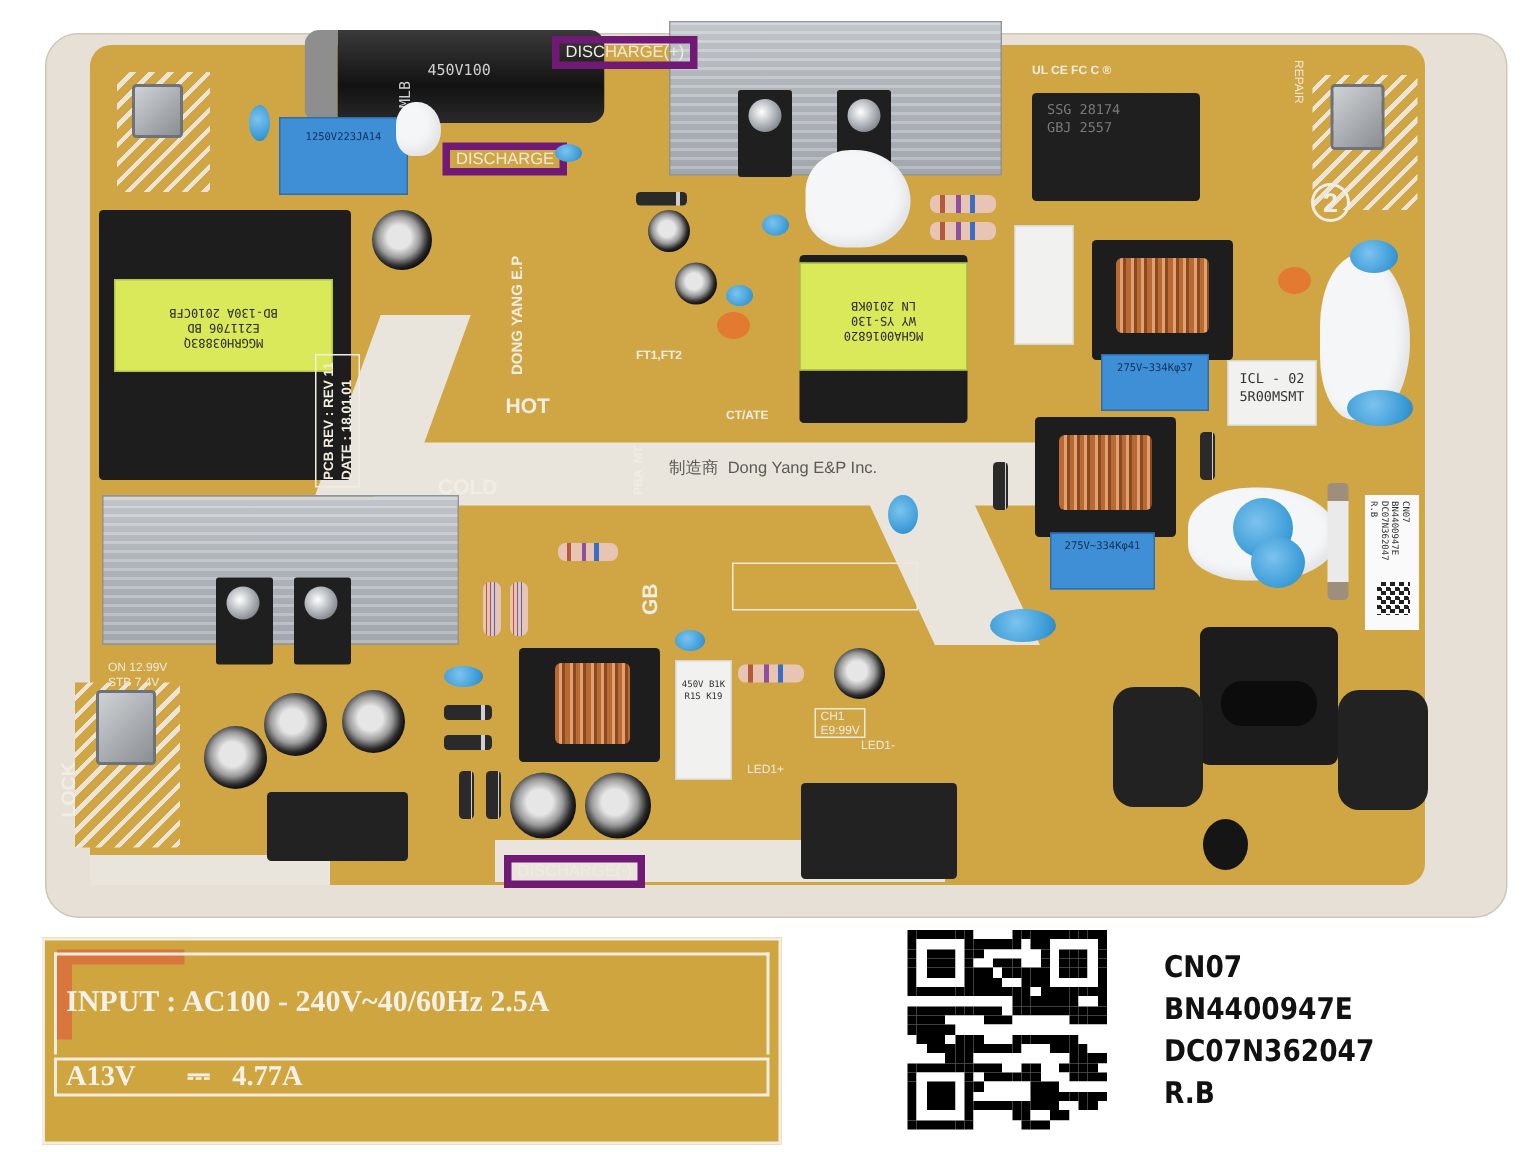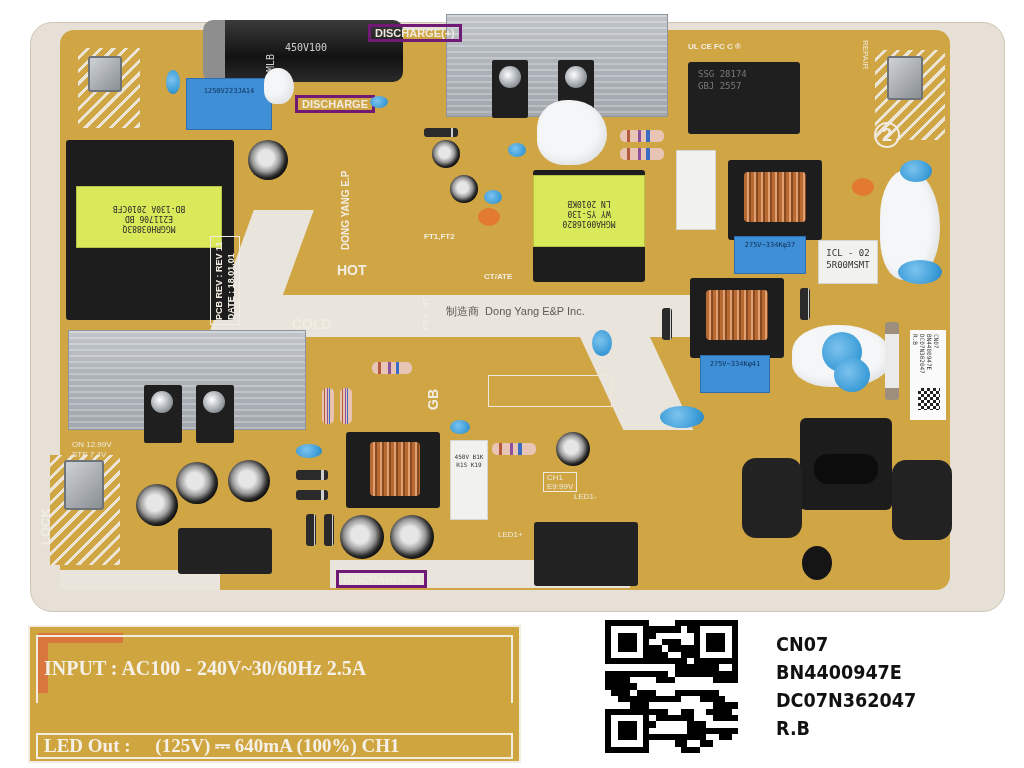--- a/index.html
+++ b/index.html
@@ -27,21 +27,21 @@
   .ycap { background: radial-gradient(circle at 40% 40%, #7cc3ef, #3a9bd6 70%, #2d7fb5); border-radius: 50%; }
   .ecap { border-radius: 50%; background: radial-gradient(circle at 45% 45%, #e6e6e6 0 25%, #9a9a9a 45%, #2b2b2b 62%, #111 70%); }
   .glue { background: #f4f6f7; border-radius: 45% 55% 50% 40%; box-shadow: inset -4px -4px 8px rgba(0,0,0,0.08); }
   .resistor { background: linear-gradient(90deg,#e7c4b4 0 15%,#b35a3c 15% 22%,#e7c4b4 22% 40%,#8e4f9c 40% 47%,#e7c4b4 47% 60%,#3b6cc4 60% 68%,#e7c4b4 68%); border-radius: 5px; }
   .diode { background: linear-gradient(90deg,#2a2a2a 0 78%,#cfcfcf 78% 86%,#2a2a2a 86%); border-radius: 3px; }
   .connector { background: #222; border-radius: 3px; }
   .white-block { background: #f1f1ef; border: 1px solid #d5d5d2; color: #333; font-family: "DejaVu Sans Mono", monospace; text-align: center; }
   .clip { background: linear-gradient(135deg,#cfd2d5,#8a8f94); border: 2px solid #6e7378; border-radius: 3px; }
   .hatch { background: repeating-linear-gradient(135deg,#d0a645 0 6px,#ece4d4 6px 9px); }
 
-  .label-box { border: 3px solid #701a75; color: #f0eadf; font-weight: bold; padding: 0 4px; }
+  .label-box { border: 5px solid #701a75; color: #f0eadf; font-weight: normal; padding: 0 4px; }
 
   
   .spec-panel { left: 28px; top: 625px; width: 493px; height: 138px; background: #cfa53f; border: 2px solid #f2ece1; }
   .spec-line { position:absolute; left: 6px; right: 6px; border: 2px solid #f2ece1; color: #f6f1e8; font-family: "Liberation Serif", serif; font-weight: bold; white-space: nowrap; }
   .spec-red { position:absolute; left: 8px; top: 6px; width: 85px; height: 60px; border-top: 10px solid rgba(224,80,60,0.55); border-left: 10px solid rgba(224,80,60,0.55); }
 
   .qr { left: 605px; top: 620px; width: 133px; height: 133px; background: #fff; }
   .qr-grid { position:absolute; inset:0; display:grid; grid-template-columns: repeat(21, 1fr); grid-template-rows: repeat(21, 1fr); }
   .qr-grid span { background: #000; }
   .codes { left: 776px; top: 630px; font-family: "DejaVu Sans", sans-serif; font-weight: bold; color: #111; font-size: 20px; line-height: 28px; transform: scaleX(0.88); transform-origin: left top; }
@@ -220,33 +220,34 @@
 <div class="abs ycap" style="left:296px;top:444px;width:26px;height:14px;"></div>
 <div class="abs ycap" style="left:450px;top:420px;width:20px;height:14px;"></div>
 <div class="abs" style="left:478px;top:208px;width:22px;height:18px;background:#e27a32;border-radius:50%;"></div>
 <div class="abs" style="left:852px;top:178px;width:22px;height:18px;background:#e27a32;border-radius:50%;"></div>
 
 <div class="abs small-silk" style="left:543px;top:472px;line-height:9px;border:1px solid #efe9dc;padding:0 3px;">
   <div>CH1</div>
   <div>E9:99V</div>
 </div>
 <div class="abs small-silk" style="left:574px;top:492px;">LED1-</div>
-<div class="abs small-silk" style="left:498px;top:530px;">LED1+</div>
+<div class="abs small-silk" style="left:498px;top:508px;">LED1+</div>
 <div class="abs connector" style="left:534px;top:522px;width:104px;height:64px;"></div>
 
 <div class="abs" style="left:488px;top:375px;width:124px;height:32px;border:1px solid #efe9dc;"></div>
 
 <div class="abs spec-panel">
   <div class="spec-red"></div>
   <div class="spec-line" style="top:8px;height:68px;font-size:20px;padding:20px 0 0 6px;border-bottom:none;">
-    <span>INPUT : AC100 - 240V~30/60Hz 2.5A</span>
+    <span>INPUT : AC100 - 240V~40/60Hz 2.5A</span>
   </div>
-  <div class="spec-line" style="top:106px;height:26px;font-size:19px;padding:0 0 0 6px;line-height:22px;">
-    <span>LED Out :</span>
-    <span style="margin-left:20px;">(125V) ⎓ 640mA (100%) CH1</span>
+  <div class="spec-line" style="top:78px;height:26px;font-size:19px;padding:0 0 0 6px;line-height:22px;">
+    <span>A13V</span>
+    <span style="margin-left:30px;">⎓</span>
+    <span style="margin-left:10px;">4.77A</span>
   </div>
 </div>
 
 <div class="abs qr">
   <div class="qr-grid" id="qr">
       <span style="background: rgb(0, 0, 0);"></span>
       <span style="background: rgb(0, 0, 0);"></span>
       <span style="background: rgb(0, 0, 0);"></span>
       <span style="background: rgb(0, 0, 0);"></span>
       <span style="background: rgb(0, 0, 0);"></span>

